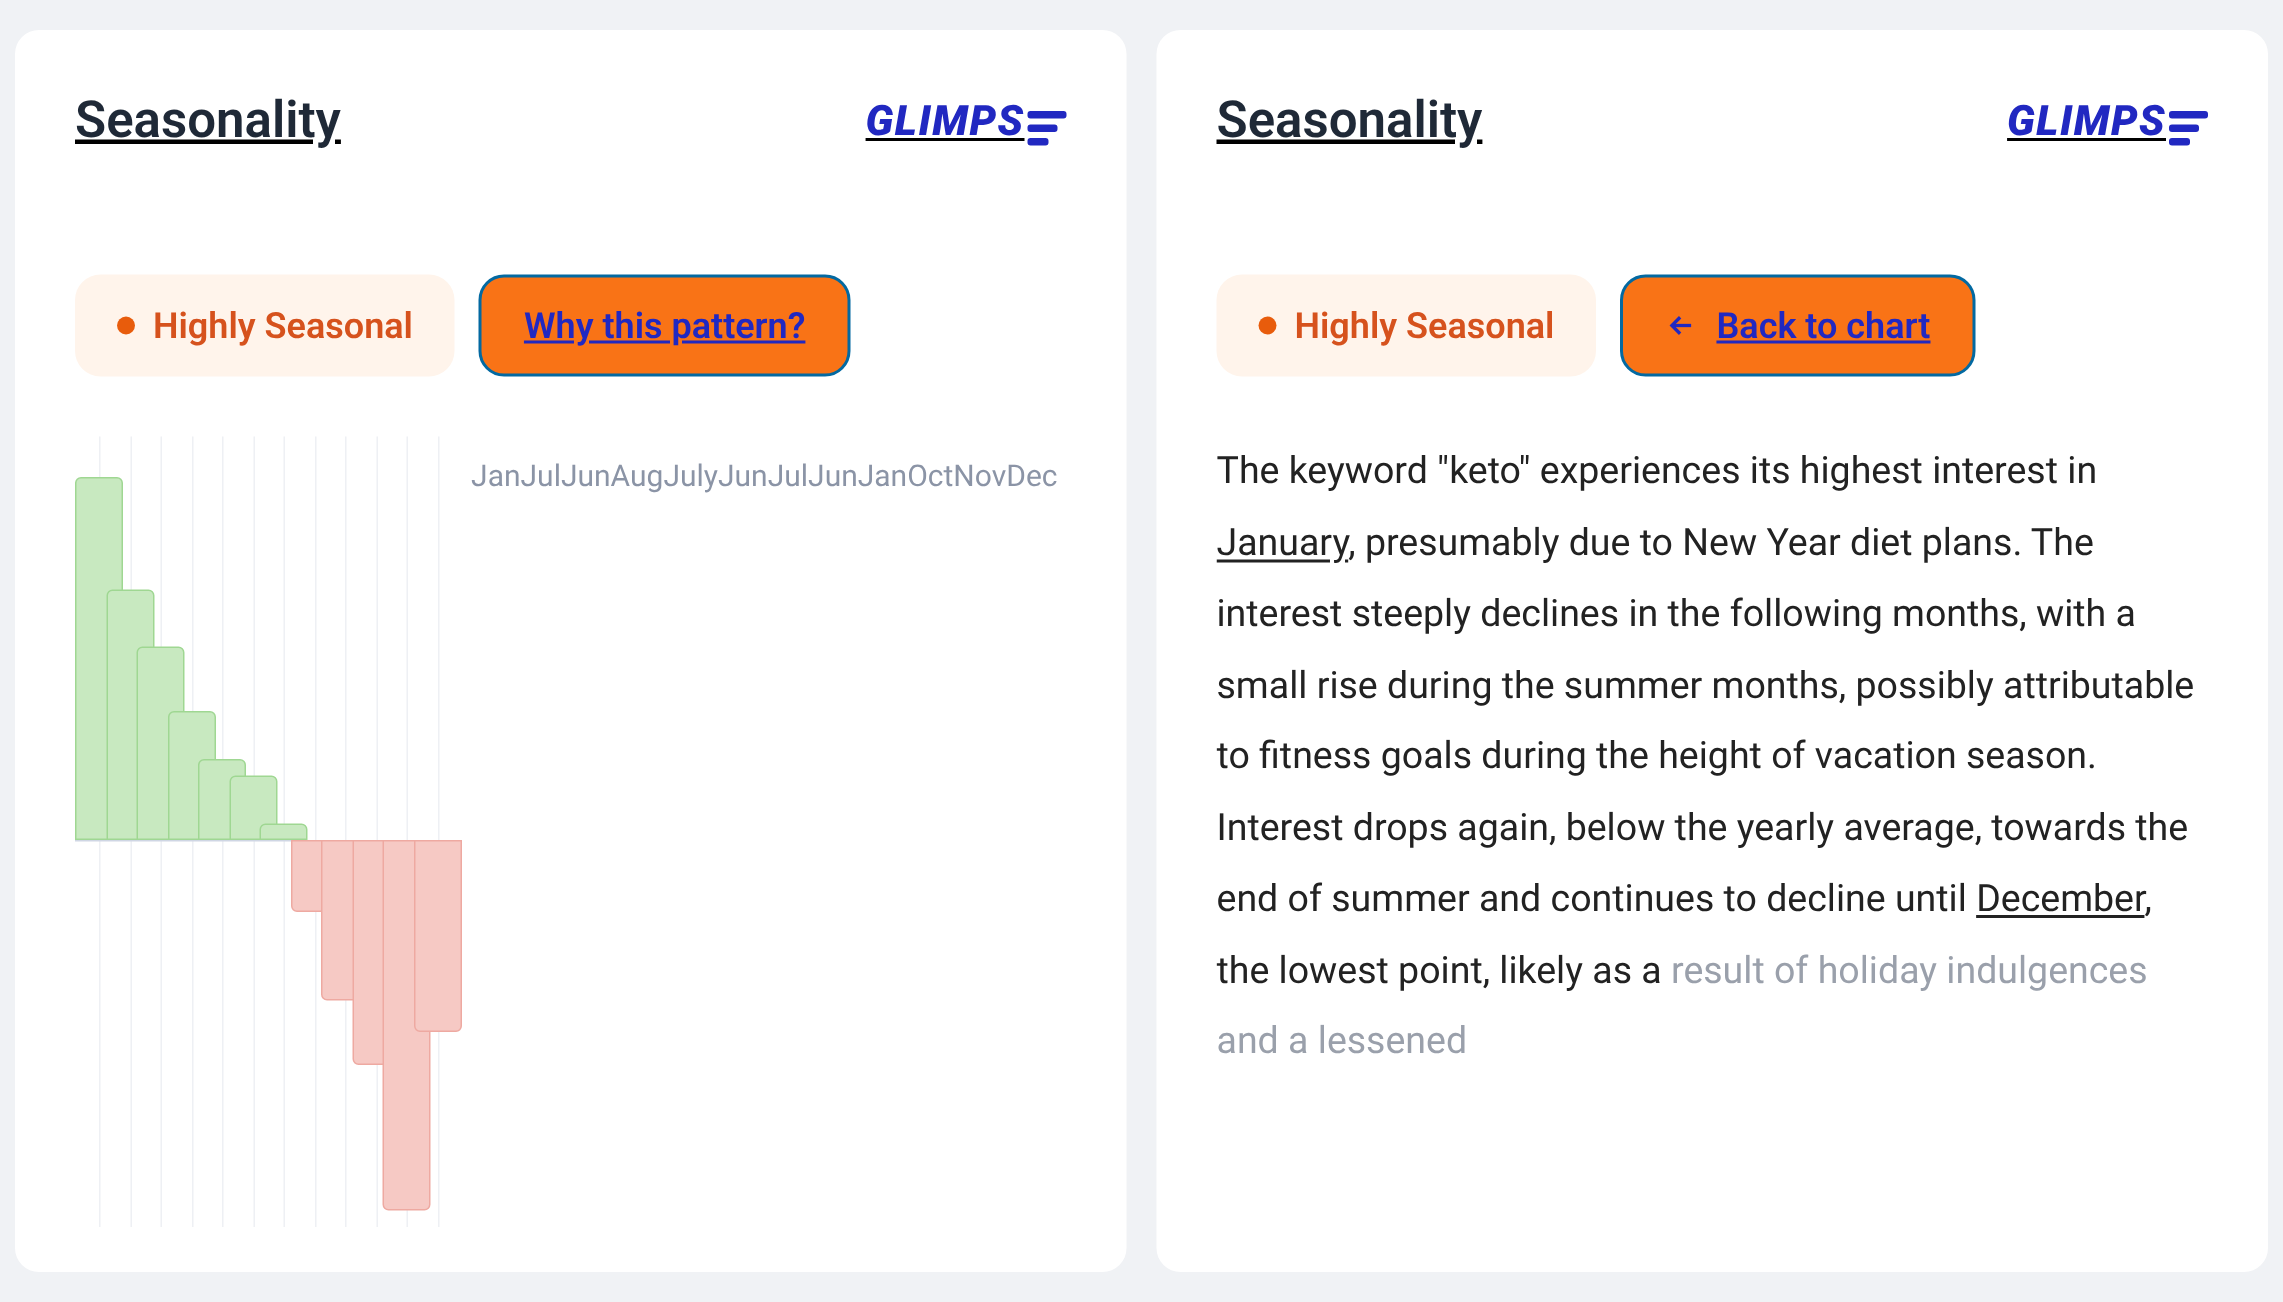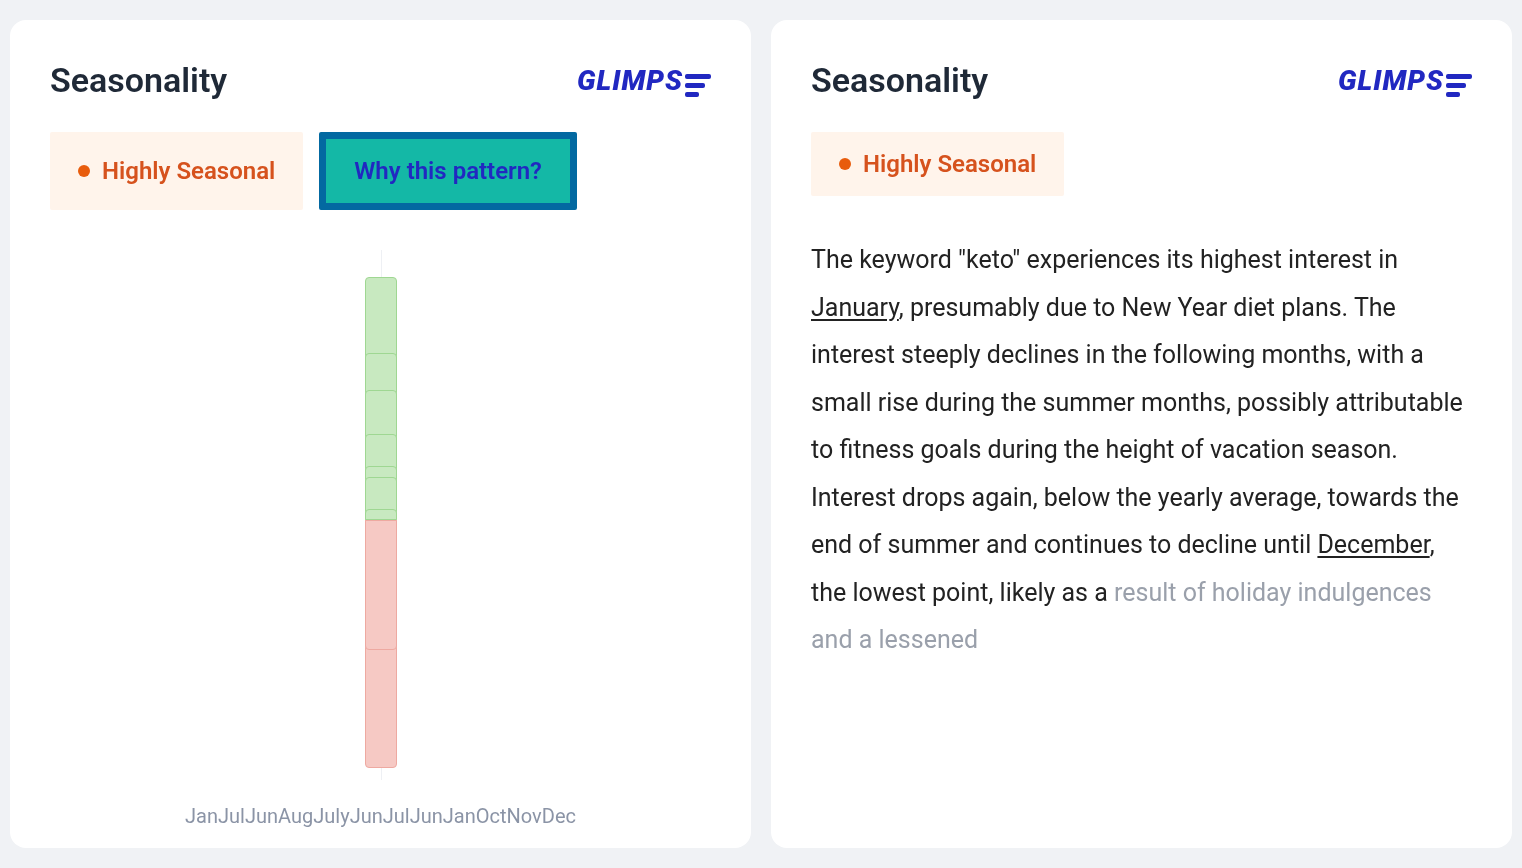--- a/index.html
+++ b/index.html
@@ -19,21 +19,22 @@
       flex: 1;
       display: flex;
       flex-direction: column;
       overflow: hidden;
       position: relative;
     }
     .card-header {
       display: flex;
       justify-content: space-between;
       align-items: center;
-      margin-bottom: 32px;
+      margin-bottom: 83px;
+      text-decoration: underline;
     }
     .card-title {
       font-size: 34px;
       font-weight: 600;
       color: #1f2937;
     }
     .logo {
       font-size: 28px;
       font-weight: 900;
       color: #2128c1;
@@ -58,52 +59,52 @@
     .pill-row {
       display: flex;
       gap: 16px;
       margin-bottom: 40px;
     }
     .pill {
       display: flex;
       align-items: center;
       gap: 12px;
       padding: 18px 28px;
-      border-radius: 2px;
+      border-radius: 17px;
       font-size: 24px;
       font-weight: 600;
     }
     .pill.seasonal {
       background: #fff4eb;
       color: #d6521d;
       border: none;
     }
     .dot {
       width: 12px;
       height: 12px;
       border-radius: 50%;
       background: #e85c0c;
       flex: none;
     }
     .pill.action {
-      background: #14b8a6;
-      border: 7px solid #0369a1;
+      background: #f97316;
+      border: 2px solid #0369a1;
       color: #2128c1;
       cursor: pointer;
+      text-decoration: underline;
     }
     .pill.action .arrow-icon {
       width: 22px; height: 22px;
       stroke: #2128c1; stroke-width: 2.4; fill: none;
     }
     
     .chart-area {
       flex: 1;
       display: flex;
-      flex-direction: column;
-      align-items: center;
+      flex-direction: row;
     }
     .bars-wrap {
       position: relative;
       flex: 1;
       display: flex;
       align-items: stretch;
       padding: 0 6px;
     }
     .baseline {
       position: absolute;
@@ -268,19 +269,26 @@
           <span></span>
         </span>
     </div>
   </div>
 
   <div class="pill-row">
     <div class="pill seasonal">
       <span class="dot"></span>
       <span>Highly Seasonal</span>
     </div>
+    <div class="pill action">
+      <svg class="arrow-icon" viewBox="0 0 24 24">
+        <path d="M19 12H5"></path>
+          <path d="M11 18l-6-6 6-6"></path>
+      </svg>
+      <span>Back to chart</span>
+    </div>
   </div>
 
   <div class="explain">
     <span>The keyword "keto" experiences its highest interest in </span><u>January</u><span>, presumably due to New Year diet plans. The interest steeply declines in the following months, with a small rise during the summer months, possibly attributable to fitness goals during the height of vacation season. Interest drops again, below the yearly average, towards the end of summer and continues to decline until </span><u>December</u><span>, the lowest point, likely as a </span><span class="faded">result of holiday indulgences and a lessened</span>
     <div class="fade"></div>
   </div>
 </div>
 
 </body></html>

